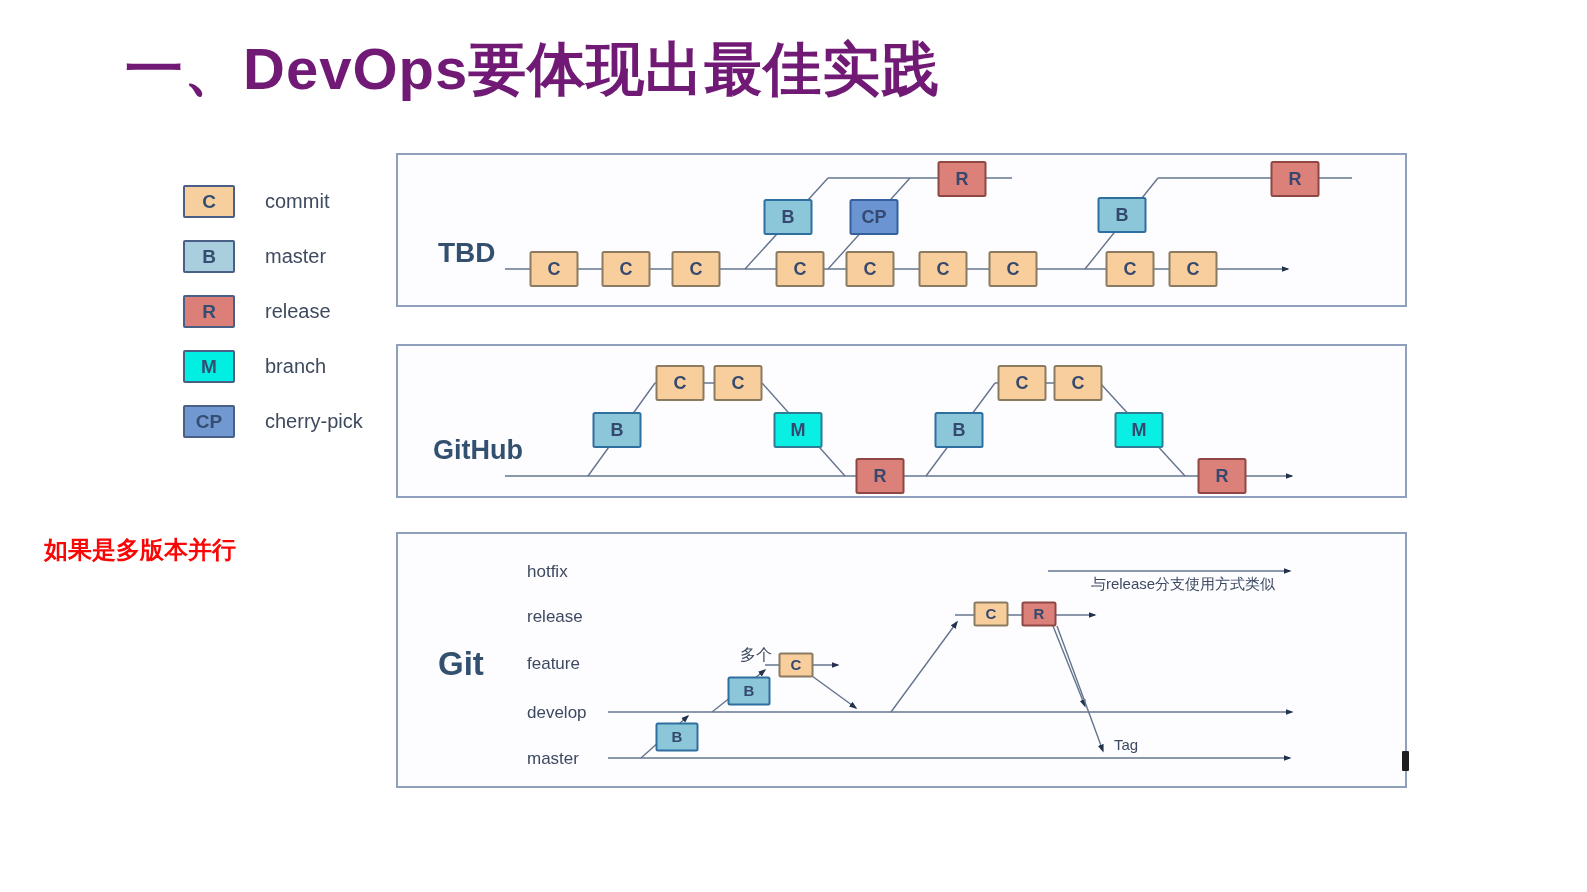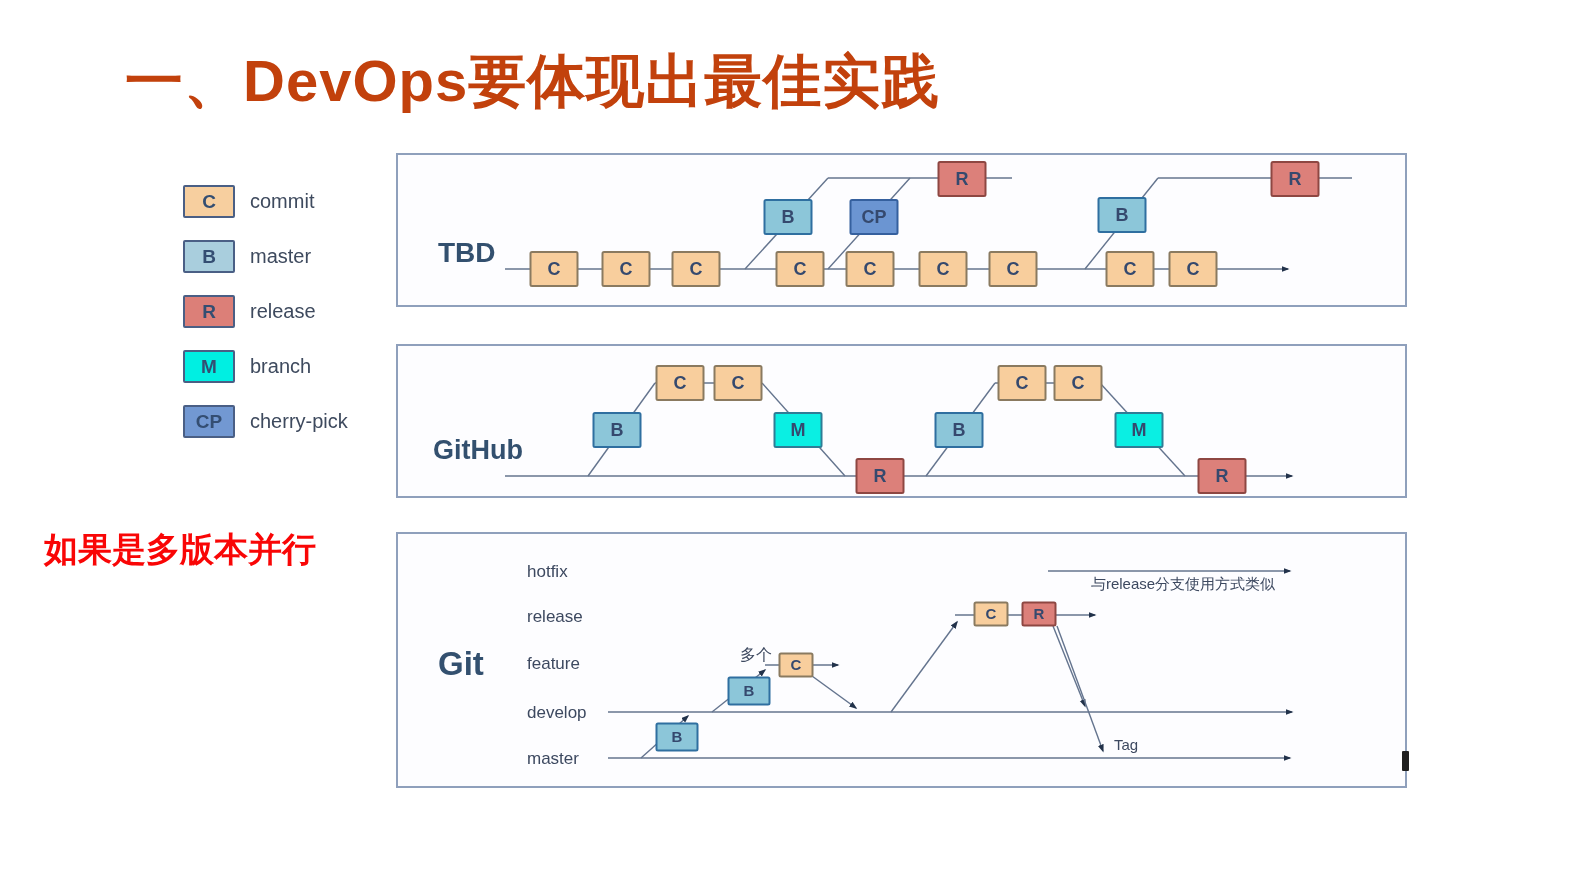--- a/index.html
+++ b/index.html
@@ -1,37 +1,37 @@
 <!DOCTYPE html>
 <html><head>
 <meta charset="utf-8">
 <style>
   html,body{margin:0;padding:0;}
   body{
     width:1587px;height:892px;position:relative;overflow:hidden;
     background:#ffffff;font-family:"Liberation Sans",sans-serif;
   }
   .title{
-    position:absolute;left:125px;top:43px;
-    font-size:58px;font-weight:900;color:#c2410c;letter-spacing:1px;white-space:nowrap;
+    position:absolute;left:125px;top:31px;
+    font-size:58px;font-weight:900;color:#701a75;letter-spacing:1px;white-space:nowrap;
   }
   .legend{
     position:absolute;left:183px;top:185px;
     display:flex;flex-direction:column;gap:22px;
   }
   .lg-row{display:flex;align-items:center;height:33px;}
   .lg-box{
     width:52px;height:33px;box-sizing:border-box;border:2px solid #4A5F85;border-radius:2px;
     display:flex;align-items:center;justify-content:center;
     font-size:19px;font-weight:700;color:#344E72;
   }
-  .lg-label{margin-left:15px;font-size:20px;color:#3E4A5E;}
+  .lg-label{margin-left:30px;font-size:20px;color:#3E4A5E;}
   .note{
     position:absolute;left:44px;top:530px;
-    font-size:34px;line-height:39px;font-weight:700;color:#F90606;white-space:nowrap;
+    font-size:24px;line-height:39px;font-weight:700;color:#F90606;white-space:nowrap;
   }
   svg#diagram-svg{position:absolute;left:0;top:0;}
   .panel{fill:#FDFDFF;stroke:#8FA0BC;stroke-width:2;}
   .edge{stroke:#64748E;stroke-width:1.4;fill:none;}
   .nodetxt{fill:#35496E;font-weight:700;}
   text{font-family:"Liberation Sans",sans-serif;}
   .edge-mark{
     position:absolute;left:1402px;top:751px;width:7px;height:20px;
     background:#1f1f1f;border-radius:1px;
   }

